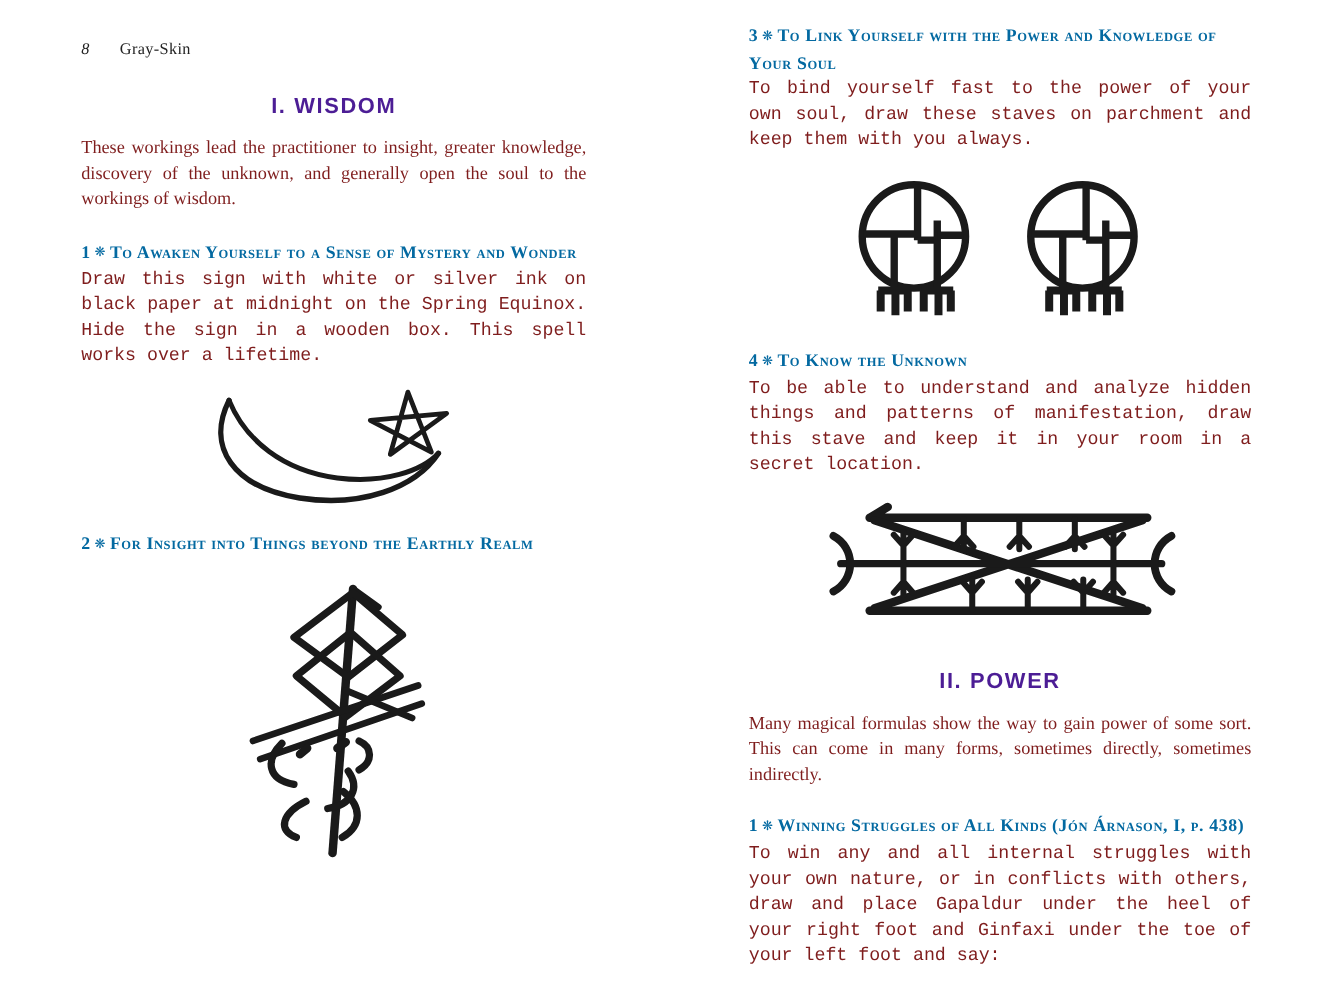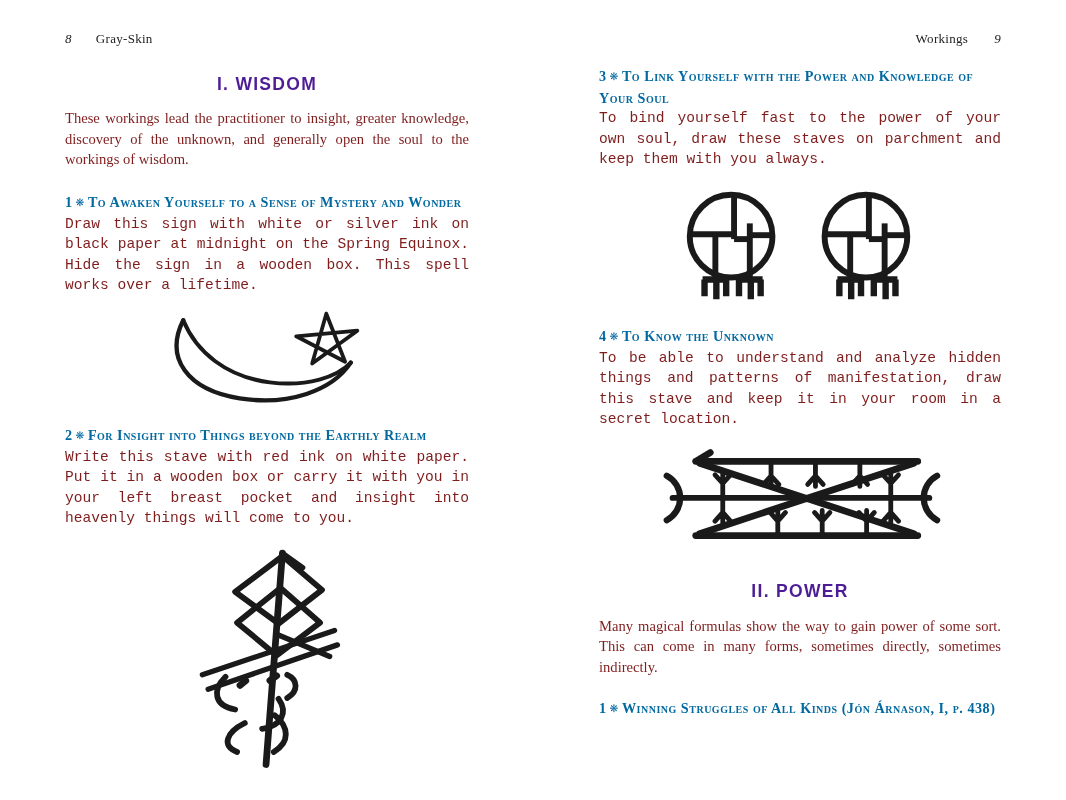--- a/index.html
+++ b/index.html
@@ -61,21 +61,20 @@
       <svg class="sigil" width="218" height="96" viewBox="0 0 230 102">
         <path d="M 26,12 C 6,52 30,86 86,95 C 138,103 184,87 204,57" stroke-width="4.6" stroke-linecap="round"></path>
         <path d="M 26,12 C 40,46 72,72 118,78 C 158,83 190,72 204,57" stroke-width="4.2" stroke-linecap="round"></path>
         <path d="M 178,5 L 163,58 L 211,23 L 146,29 L 198,56 L 178,5" stroke-width="4" stroke-linejoin="round" stroke-linecap="round"></path>
       </svg>
     </div>
 
     <div class="sec-head" style="margin-top:20px;">
       <span>2</span><span class="orn">❋</span><span>For Insight into Things beyond the Earthly Realm</span>
     </div>
-    <p class="para mt-body">Write this stave with red ink on white paper. Put it in a wooden box or carry it with you in your left breast pocket and insight into heavenly things will come to you.</p>
 
     <div class="figure" style="margin-top:12px;">
 
       <svg class="sigil" width="164" height="228" viewBox="0 0 170 235">
         <path d="M 101,12 L 84,231" stroke-width="7" stroke-linecap="round"></path>
         <path d="M 101,12 L 122,27" stroke-width="5.5" stroke-linecap="round"></path>
         <path d="M 101,15 L 52,52 L 97,85 L 142,50 Z" stroke-width="6" stroke-linejoin="round"></path>
         <path d="M 99,48 L 54,84 L 95,118 L 140,84 Z" stroke-width="6" stroke-linejoin="round"></path>
         <path d="M 18,138 L 155,92" stroke-width="5.5" stroke-linecap="round"></path>
         <path d="M 24,153 L 158,107" stroke-width="5.5" stroke-linecap="round"></path>
@@ -85,24 +84,20 @@
         <path d="M 88,144 L 95,139" stroke-width="7" stroke-linecap="round"></path>
         <path d="M 106,138 C 117,143 118,155 106,162" stroke-width="6" stroke-linecap="round"></path>
         <path d="M 97,163 C 107,177 100,191 80,194" stroke-width="6" stroke-linecap="round"></path>
         <path d="M 62,188 C 42,198 38,212 54,218" stroke-width="6" stroke-linecap="round"></path>
         <path d="M 93,180 C 108,192 109,208 92,218" stroke-width="6" stroke-linecap="round"></path>
       </svg>
     </div>
   </div>
 
   <div class="page page-right">
-    <div class="running-head rh-right">
-      <span>Workings</span>
-      <span class="pnum">9</span>
-    </div>
 
     <div class="sec-head" style="margin-top:19px;">
       <span>3</span><span class="orn">❋</span><span>To Link Yourself with the Power and Knowledge of Your Soul</span>
     </div>
     <p class="para mt-body">To bind yourself fast to the power of your own soul, draw these staves on parchment and keep them with you always.</p>
 
     <div class="figure" style="margin-top:14px;gap:28px;">
 
       <svg class="sigil" width="248" height="124" viewBox="0 0 250 126">
         <g id="circle-stave">
@@ -155,15 +150,16 @@
       </svg>
     </div>
 
     <div class="chapter-title">II. POWER</div>
 
     <p class="para" style="margin-top:14px;">Many magical formulas show the way to gain power of some sort. This can come in many forms, sometimes directly, sometimes indirectly.</p>
 
     <div class="sec-head" style="margin-top:21px;">
       <span>1</span><span class="orn">❋</span><span>Winning Struggles of All Kinds (Jón Árnason, I, p. 438)</span>
     </div>
+    <p class="para mt-body">To win any and all internal struggles with your own nature, or in conflicts with others, draw and place Gapaldur under the heel of your right foot and Ginfaxi under the toe of your left foot and say:</p>
   </div>
 
 </div>
 
 </body></html>

